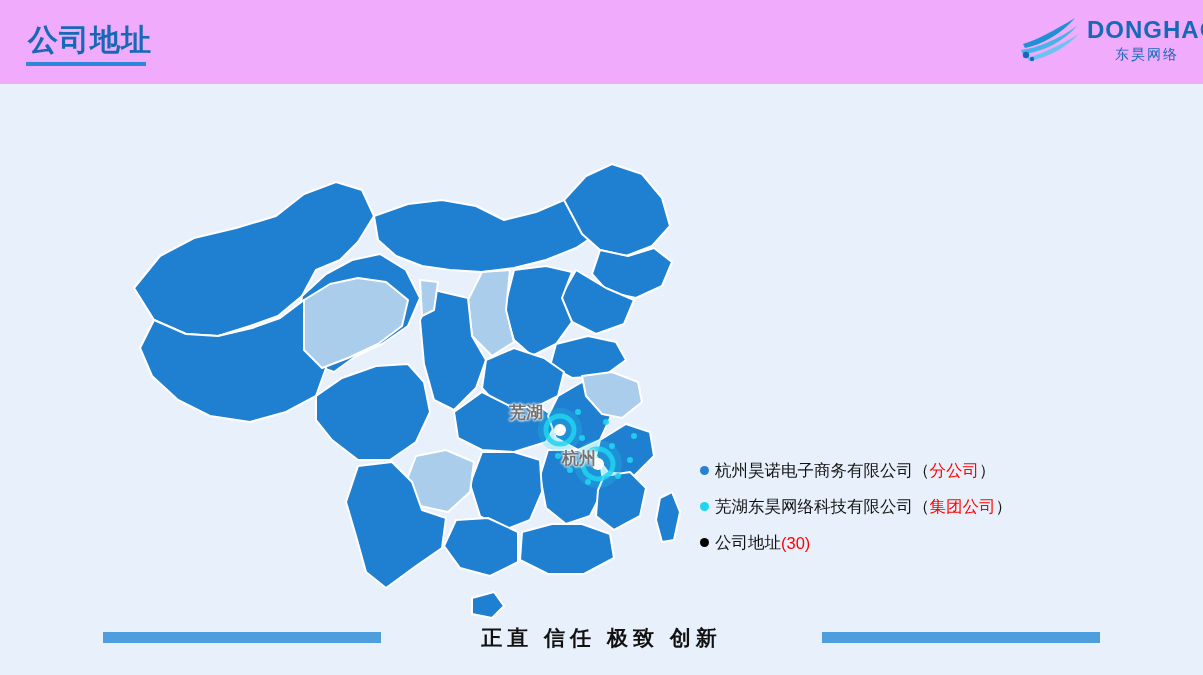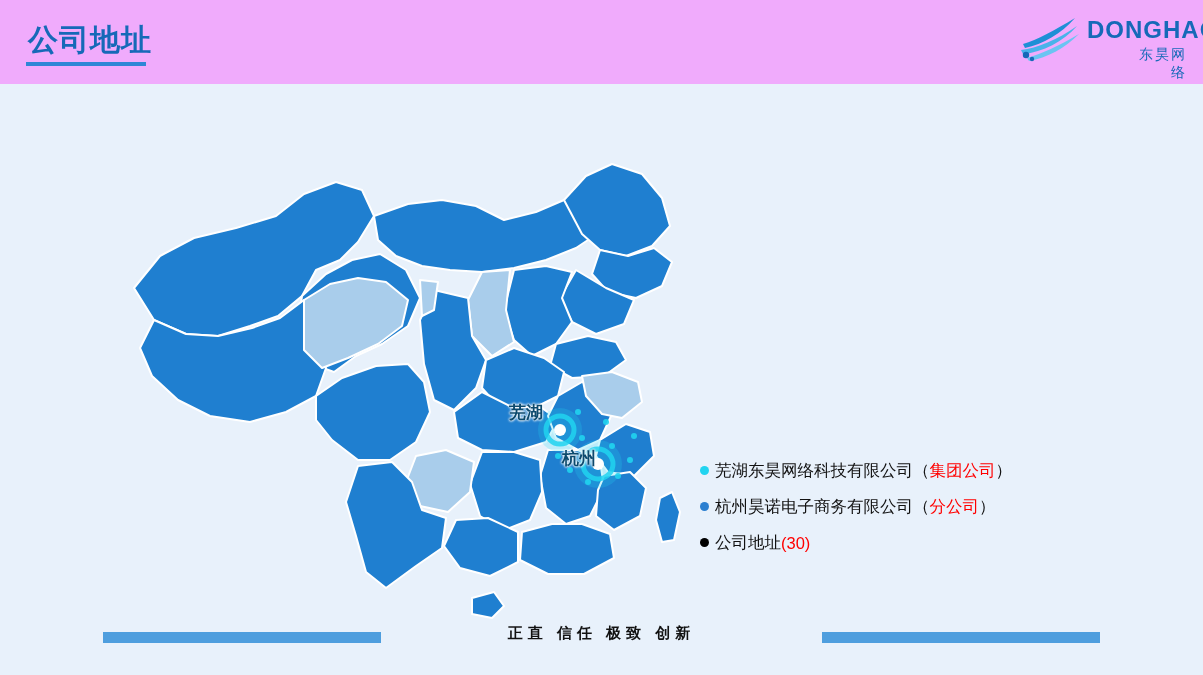--- a/index.html
+++ b/index.html
@@ -11,45 +11,45 @@
   .header{position:absolute;left:0;top:0;width:1203px;height:84px;background:#f0abfc;}
   .header-title{position:absolute;left:28px;top:20px;font-size:30px;font-weight:bold;
                  color:#1669b8;letter-spacing:1px;}
   .title-underline{position:absolute;left:26px;top:62px;width:120px;height:4px;background:#2f86d6;}
 
   
   .logo-wrap{position:absolute;right:16px;top:8px;width:170px;height:62px;}
   .logo-mark{position:absolute;left:0;top:6px;width:66px;height:48px;}
   .logo-en{position:absolute;left:70px;top:8px;font-size:24px;font-weight:bold;color:#1669b8;
            letter-spacing:1px;}
-  .logo-cn{position:absolute;left:109px;top:38px;font-size:14px;color:#1669b8;letter-spacing:2px;text-align:right;}
+  .logo-cn{position:absolute;left:98px;top:38px;font-size:14px;color:#1669b8;letter-spacing:2px;}
 
   
   .map-area{position:absolute;left:90px;top:120px;width:640px;height:500px;}
-  .map-label{position:absolute;font-size:17px;font-weight:bold;color:#0c4a6e;
+  .map-label{position:absolute;font-size:17px;font-weight:bold;color:#737373;
              text-shadow:0 0 3px #fff,0 0 3px #fff,0 0 2px #fff;white-space:nowrap;}
   .lbl-wuhu{left:419px;top:281px;}
   .lbl-hangzhou{left:472px;top:327px;}
 
   
   .legend{position:absolute;left:700px;top:460px;width:470px;}
   .legend-row{position:relative;height:36px;font-size:16.5px;color:#111;white-space:nowrap;}
   .legend-dot{display:inline-block;width:9px;height:9px;border-radius:50%;
               vertical-align:middle;margin-right:6px;position:relative;top:-1px;}
   .dot-cyan{background:#21d4f0;}
   .dot-blue{background:#2b7fd0;}
   .dot-black{background:#000000;}
   .legend-text{vertical-align:middle;}
   .legend-em{color:#ff0000;}
 
   
   .footer-bar-left{position:absolute;left:103px;top:632px;width:278px;height:11px;background:#4e9ede;}
   .footer-bar-right{position:absolute;left:822px;top:632px;width:278px;height:11px;background:#4e9ede;}
   .footer-slogan{position:absolute;left:0;top:624px;width:1203px;text-align:center;
-                 font-size:15px;font-weight:bold;color:#111;letter-spacing:5px;}
+                 font-size:21px;font-weight:bold;color:#111;letter-spacing:5px;}
 </style>
 </head>
 <body>
 
 <div id="slide">
 
   <div class="header">
     <div class="header-title">公司地址</div>
     <div class="title-underline"></div>
 
@@ -143,24 +143,24 @@
           <circle cx="488" cy="292" r="3"></circle>
       </g>
     </svg>
 
     <div class="map-label lbl-wuhu">芜湖</div>
     <div class="map-label lbl-hangzhou">杭州</div>
   </div>
 
   <div class="legend">
     <div class="legend-row">
-      <span class="legend-dot dot-cyan"></span><span class="legend-text">芜湖东昊网络科技有限公司（</span><span class="legend-text legend-em">集团公司</span><span class="legend-text">）</span>
+      <span class="legend-dot dot-blue"></span><span class="legend-text">杭州昊诺电子商务有限公司（</span><span class="legend-text legend-em">分公司</span><span class="legend-text">）</span>
     </div>
     <div class="legend-row">
-      <span class="legend-dot dot-blue"></span><span class="legend-text">杭州昊诺电子商务有限公司（</span><span class="legend-text legend-em">分公司</span><span class="legend-text">）</span>
+      <span class="legend-dot dot-cyan"></span><span class="legend-text">芜湖东昊网络科技有限公司（</span><span class="legend-text legend-em">集团公司</span><span class="legend-text">）</span>
     </div>
     <div class="legend-row">
       <span class="legend-dot dot-black"></span><span class="legend-text">公司地址</span><span class="legend-text legend-em">(30)</span><span class="legend-text"></span>
     </div>
   </div>
 
   <div class="footer-bar-left"></div>
   <div class="footer-slogan">正直  信任  极致  创新</div>
   <div class="footer-bar-right"></div>
 

